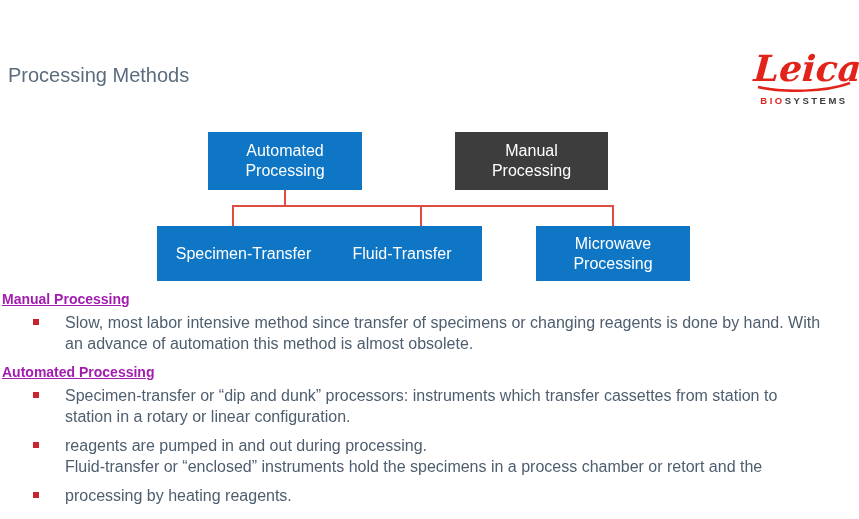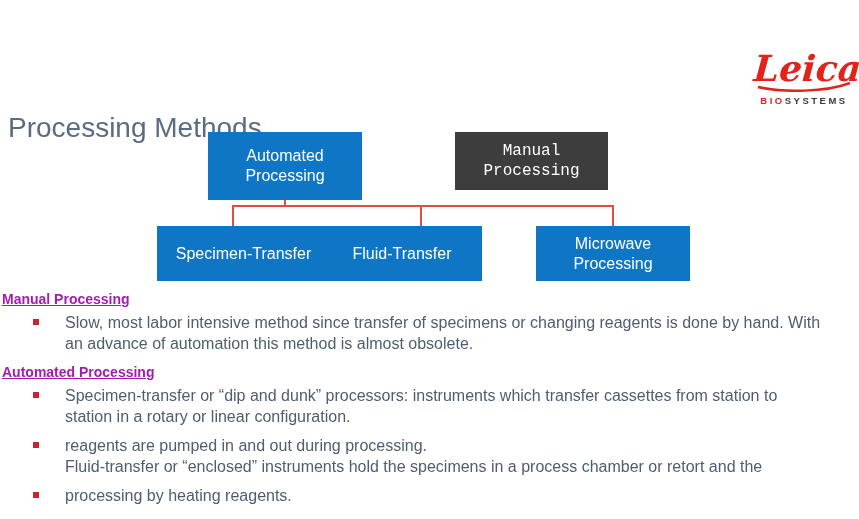--- a/index.html
+++ b/index.html
@@ -12,25 +12,24 @@
     height: 519px;
     background: #ffffff;
     overflow: hidden;
   }
 
   
   .page-title {
     position: absolute;
     left: 8px;
     top: 64px;
-    font-size: 28px;
+    font-size: 20px;
     font-weight: 400;
     color: #5b6c7e;
     letter-spacing: 0px;
-    margin-top: 48px;
   }
 
   
   .logo {
     position: absolute;
     top: 50px;
     right: 5px;
     width: 100px;
     text-align: center;
   }
@@ -60,23 +59,23 @@
     display: flex;
     flex-direction: column;
     align-items: center;
     justify-content: center;
     color: #ffffff;
     font-size: 16px;
     line-height: 20px;
     text-align: center;
   }
   .node.blue { background: #0e76c5; }
-  .node.dark { background: #3d3d3d; font-family: Liberation Mono, monospace; }
-
-  .node-automated  { left: 208px; top: 132px; width: 154px; height: 68px; }
+  .node.dark { background: #3d3d3d; }
+
+  .node-automated  { left: 208px; top: 132px; width: 154px; height: 58px; }
   .node-manual     { left: 455px; top: 132px; width: 153px; height: 58px; }
   .node-specimen   { left: 157px; top: 226px; width: 173px; height: 55px; }
   .node-fluid      { left: 322px; top: 226px; width: 160px; height: 55px; }
   .node-microwave  { left: 536px; top: 226px; width: 154px; height: 55px; }
 
   
   .conn { position: absolute; background: #e04b42; }
   .conn-stub  { left: 284px; top: 190px; width: 2px;  height: 16px; }
   .conn-hline { left: 232px; top: 205px; width: 382px; height: 2px; }
   .conn-drop1 { left: 232px; top: 205px; width: 2px;  height: 21px; }

